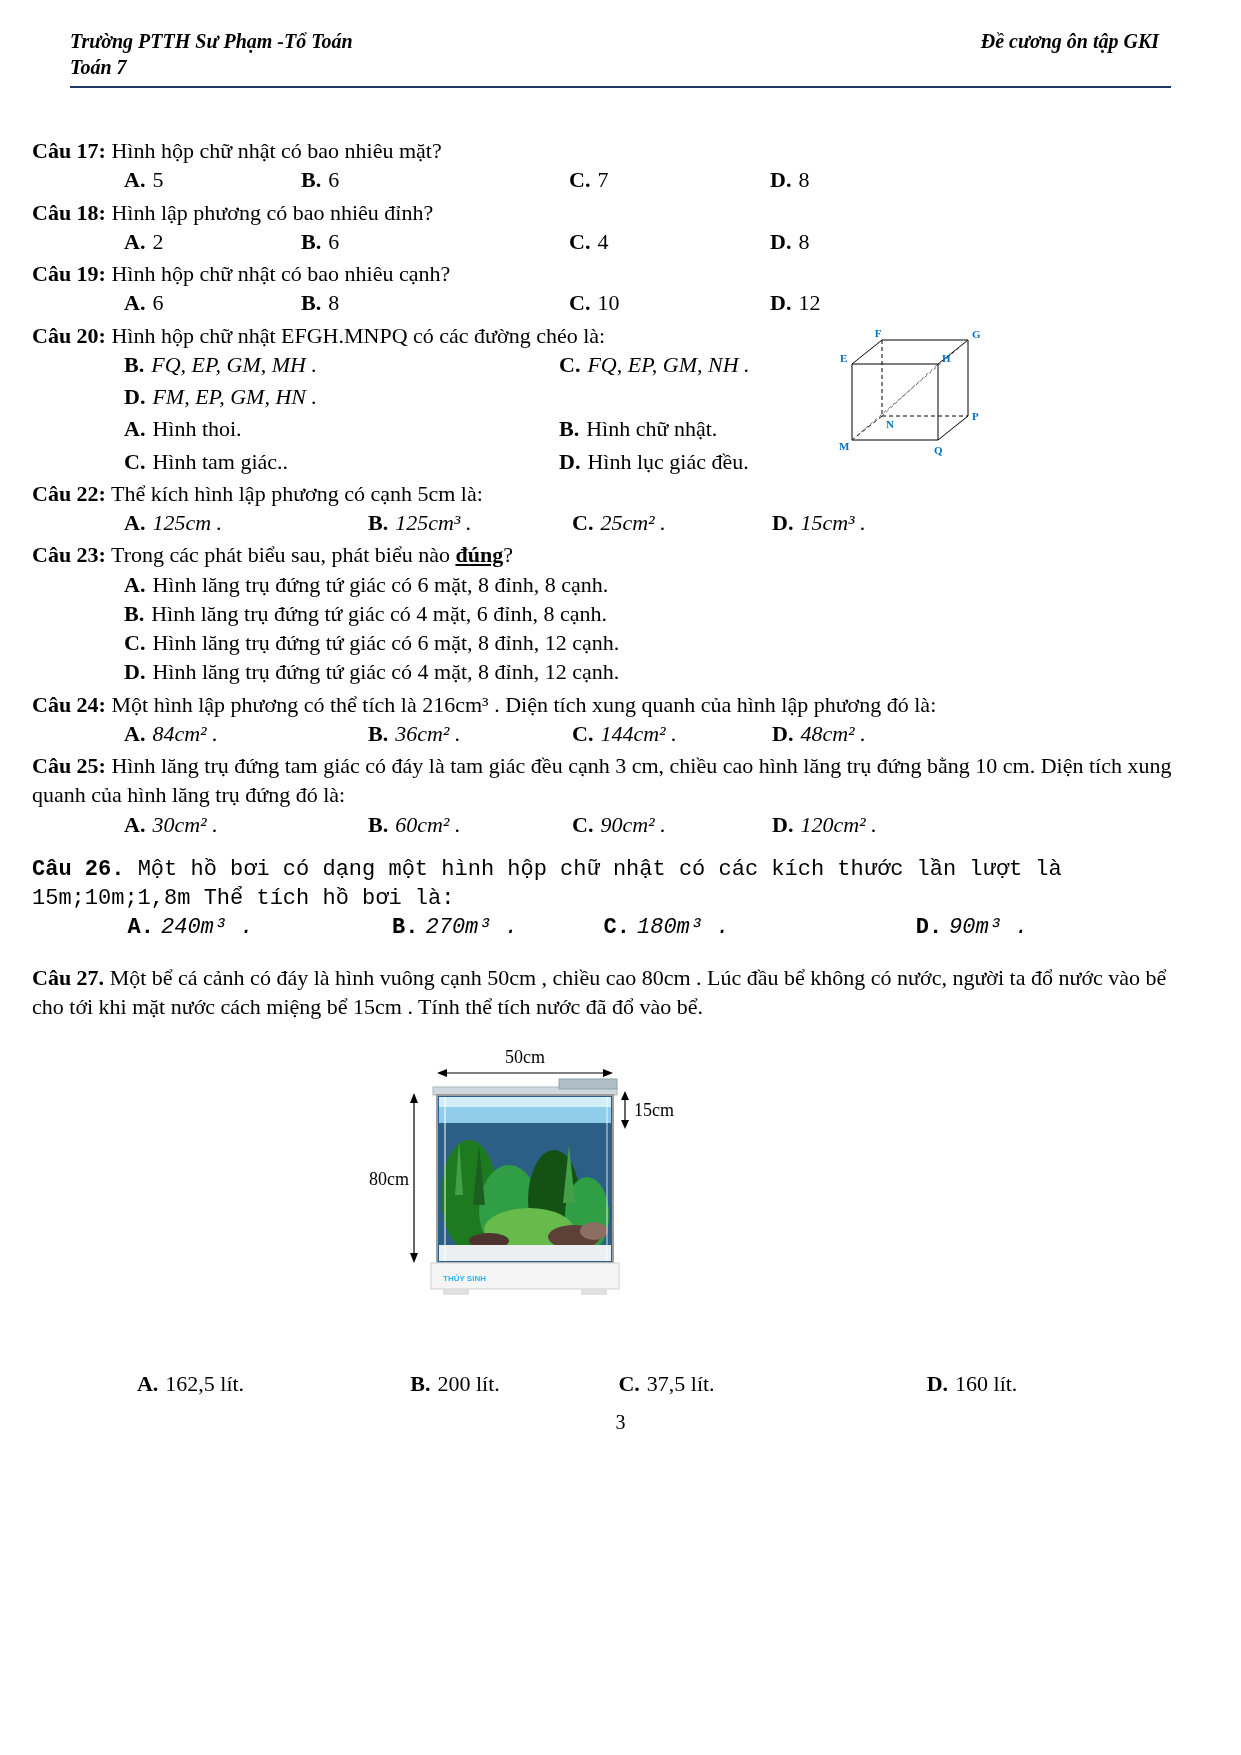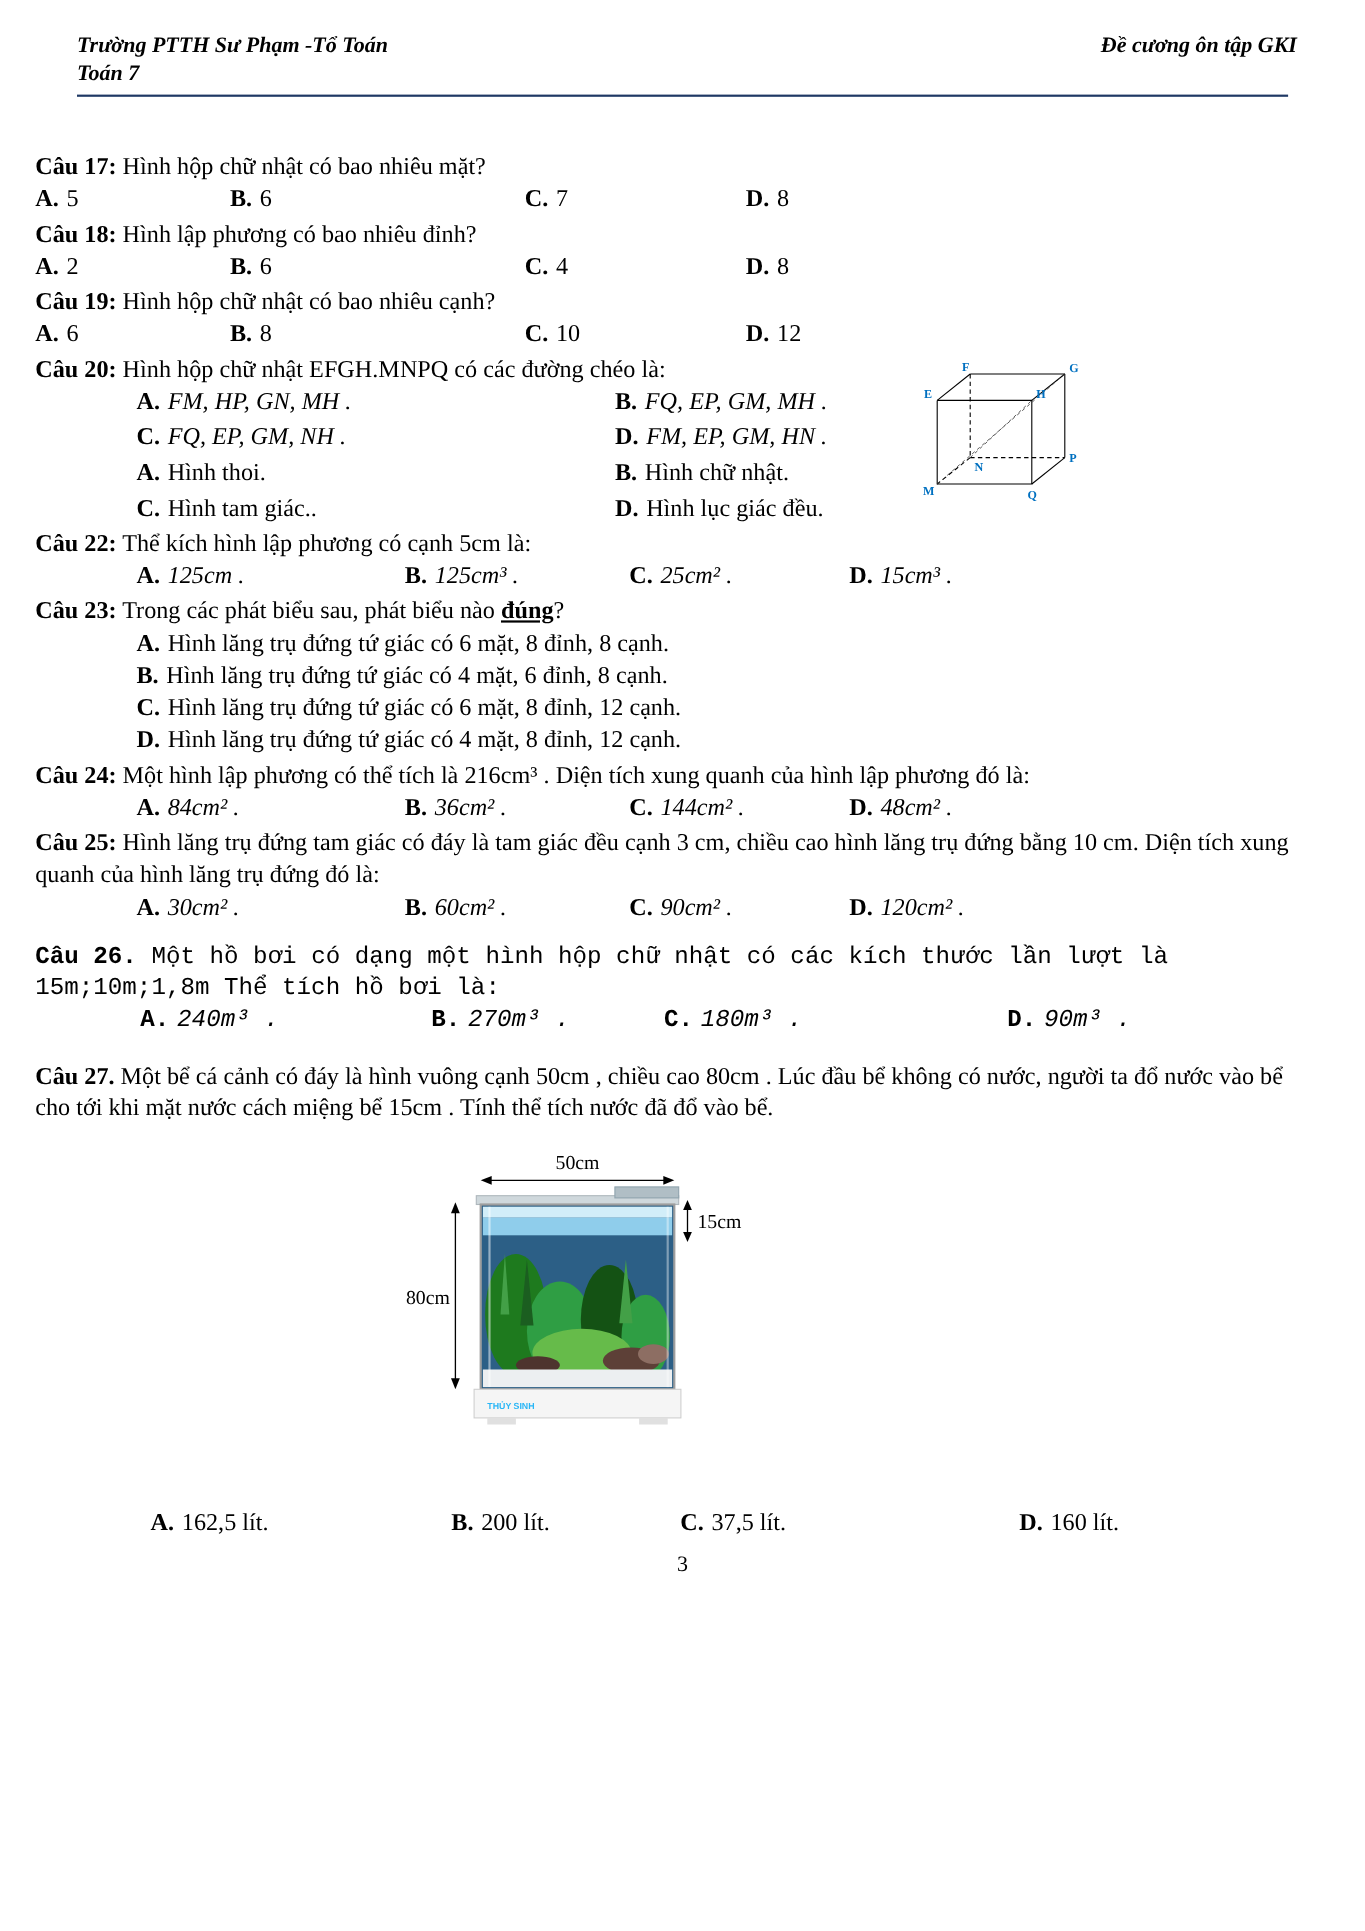--- a/index.html
+++ b/index.html
@@ -4,36 +4,36 @@
 <style>
   html,body { margin:0; padding:0; background:#888; }
   .page {
     position:relative; width:1241px; height:1755px; margin:0 auto;
     background:#ffffff; font-family:"Liberation Serif", serif; color:#000;
     overflow:hidden;
   }
   
   .header {
     display:flex; justify-content:space-between; align-items:flex-start;
-    padding:28px 62px 6px 70px;
+    padding:28px 82px 6px 70px;
     font-weight:bold; font-style:italic; font-size:20px; line-height:1.3;
     border-bottom:0;
   }
   .header-rule { margin:0 70px; border-bottom:2px solid #1f3864; }
   
   .content { padding:48px 69px 0 32px; font-size:22px; line-height:1.33; }
   .question { margin:0 0 3px 0; }
   .q-text { margin:0; }
   .q-label { font-weight:bold; }
   .bu { font-weight:bold; text-decoration:underline; }
   .opts { margin:0; }
   .opt-key { font-weight:bold; }
   .opt-text { margin-left:7px; }
   .math { font-style:italic; }
-  .row4a { display:grid; grid-template-columns:177px 268px 201px 1fr; }
+  .row4a { display:grid; grid-template-columns:177px 268px 201px 1fr; margin-left:92px; }
   .row4b { display:grid; grid-template-columns:244px 204px 200px 1fr; margin-left:92px; }
   .row4c { display:grid; grid-template-columns:317px 212px 211px 1fr;text-align:center; }
   .row2  { display:grid; grid-template-columns:435px 1fr; margin-left:92px; row-gap:3px; }
   .col1 .opt { display:block; }
   .col1 { margin-left:92px; }
   .mt14 { margin-top:16px;font-family:Liberation Mono, monospace; }
   .mt16 { margin-top:20px; }
   
   .cube { position:absolute; left:838px; top:328px; width:160px; height:132px; }
   .cube text { font-family:"Liberation Serif", serif; font-size:11px; fill:#0070C0; font-weight:bold; }
@@ -114,21 +114,20 @@
         <div class="opts row4a">
           <span class="opt"><b class="opt-key">A.</b><span class="opt-text">6</span></span>
           <span class="opt"><b class="opt-key">B.</b><span class="opt-text">8</span></span>
           <span class="opt"><b class="opt-key">C.</b><span class="opt-text">10</span></span>
           <span class="opt"><b class="opt-key">D.</b><span class="opt-text">12</span></span>
         </div>
       </div>
       <div class="question">
         <p class="q-text"><b class="q-label">Câu 20:</b> <span>Hình hộp chữ nhật EFGH.MNPQ có các đường chéo là:</span></p>
         <div class="opts row2">
-          <span class="opt"><b class="opt-key">A.</b><span class="opt-text math">FM, HP, GN, MH .</span></span>
           <span class="opt"><b class="opt-key">B.</b><span class="opt-text math">FQ, EP, GM, MH .</span></span>
           <span class="opt"><b class="opt-key">C.</b><span class="opt-text math">FQ, EP, GM, NH .</span></span>
           <span class="opt"><b class="opt-key">D.</b><span class="opt-text math">FM, EP, GM, HN .</span></span>
         </div>
       </div>
       <div class="question">
         <div class="opts row2">
           <span class="opt"><b class="opt-key">A.</b><span class="opt-text">Hình thoi.</span></span>
           <span class="opt"><b class="opt-key">B.</b><span class="opt-text">Hình chữ nhật.</span></span>
           <span class="opt"><b class="opt-key">C.</b><span class="opt-text">Hình tam giác..</span></span>

